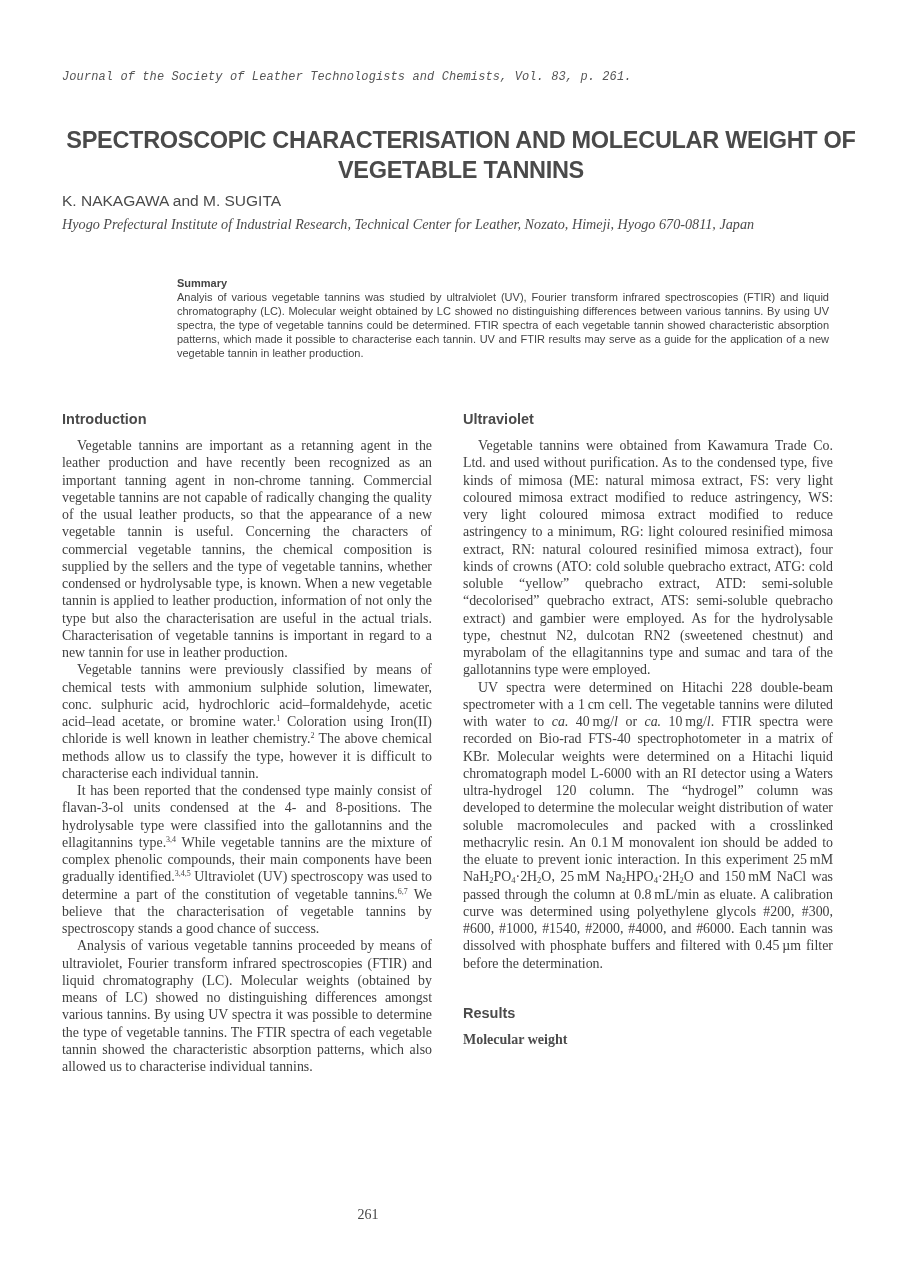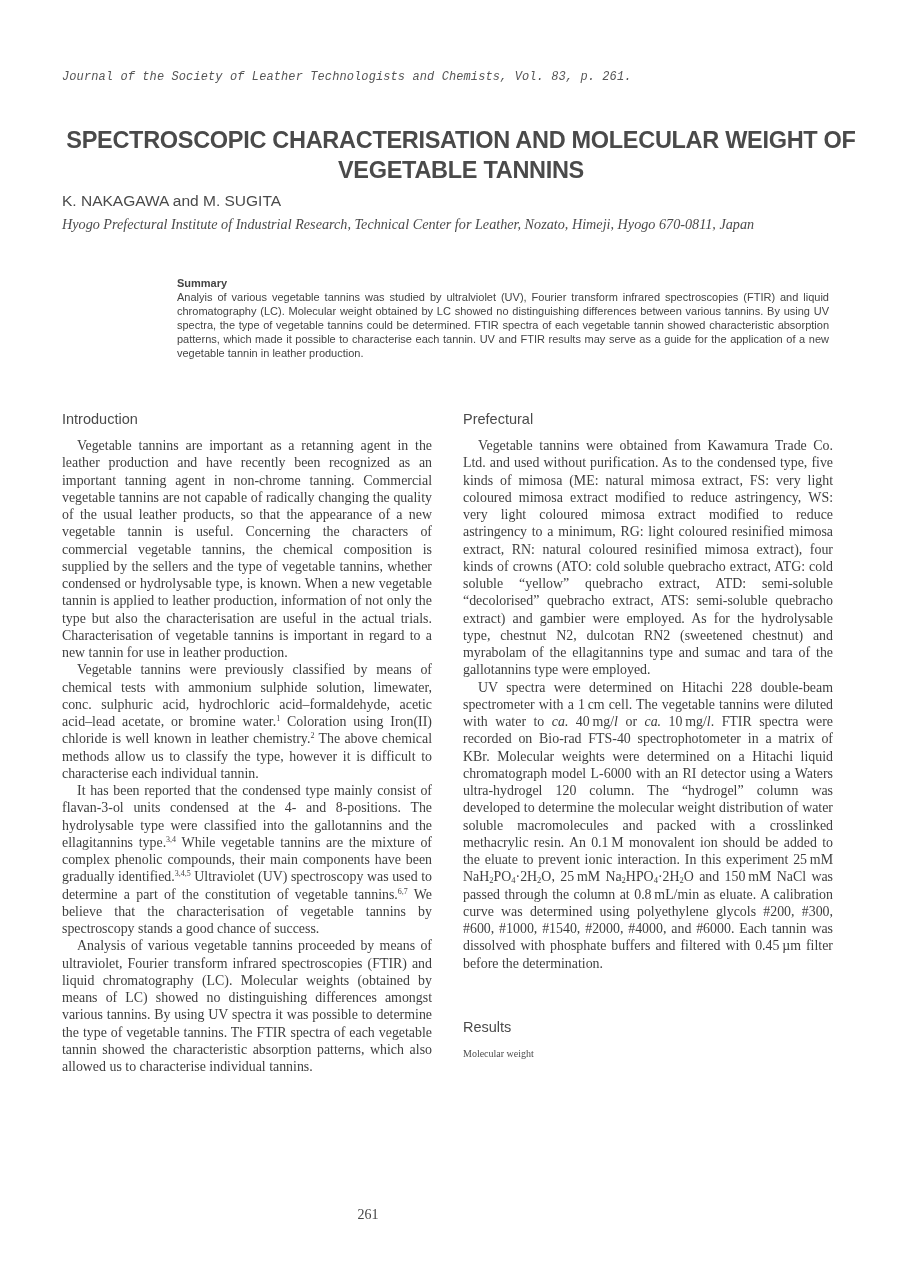--- a/index.html
+++ b/index.html
@@ -29,31 +29,31 @@
     margin-left: 44px;
   }
   .summary .sum-head { font-weight: bold; display: block; }
   .col {
     position: absolute; top: 410px; width: 370px;
     font-family: "Liberation Serif", serif; font-size: 13.9px; line-height: 17.25px; color: #3e3e3e;
   }
   .col.left { left: 62px; }
   .col.right { left: 463px; }
   .sec-head {
-    font-family: "Liberation Sans", sans-serif; font-weight: normal; font-size: 14.5px; color: #4a4a4a;
+    font-family: "Liberation Sans", sans-serif; font-weight: bold; font-size: 14.5px; color: #4a4a4a;
     margin: 0 0 9px 0; line-height: 18px;
   }
   .sub-head {
-    font-family: "Liberation Serif", serif; font-weight: normal; font-size: 10px; color: #4a4a4a;
+    font-family: "Liberation Serif", serif; font-weight: bold; font-size: 14px; color: #4a4a4a;
     margin: 0 0 8px 0; line-height: 17px;
   }
   .col p { margin: 0; text-align: justify; text-indent: 15px; hyphens: manual; }
   sup { font-size: 8px; line-height: 0; vertical-align: 5px; }
   sub { font-size: 8.5px; line-height: 0; vertical-align: -2px; }
-  .results-block { margin-top: 46px; }
+  .results-block { margin-top: 32px; }
   .page-number {
     position: absolute; left: 0; width: 736px; top: 1207px; text-align: center;
     font-family: "Liberation Serif", serif; font-size: 14px; color: #444;
   }
 </style>
 </head>
 <body>
 
 <div class="running-head">Journal of the Society of Leather Technologists and Chemists, Vol. 83, p. 261.</div>
 
@@ -70,21 +70,21 @@
 
 <div class="col left">
   <div class="sec-head">Introduction</div>
   <p>Vegetable tannins are important as a retanning agent in the leather production and have recently been recognized as an important tanning agent in non-chrome tanning. Commercial vegetable tannins are not capable of radically changing the quality of the usual leather products, so that the appearance of a new vegetable tannin is useful. Concerning the characters of commercial vegetable tannins, the chemical composition is supplied by the sellers and the type of vegetable tannins, whether condensed or hydrolysable type, is known. When a new vegetable tannin is applied to leather production, information of not only the type but also the characterisation are useful in the actual trials. Characterisation of vegetable tannins is important in regard to a new tannin for use in leather production.</p>
   <p><span>Vegetable tannins were previously classified by means of chemical tests with ammonium sulphide solution, limewater, conc. sulphuric acid, hydrochloric acid–form­aldehyde, acetic acid–lead acetate, or bromine water.</span><sup>1</sup><span> Coloration using Iron(II) chloride is well known in leather chemistry.</span><sup>2</sup><span> The above chemical methods allow us to classify the type, however it is difficult to characterise each individual tannin.</span></p>
   <p><span>It has been reported that the condensed type mainly consist of flavan-3-ol units condensed at the 4- and 8-positions. The hydrolysable type were classified into the gallotannins and the ellagitannins type.</span><sup>3,4</sup><span> While vegetable tannins are the mixture of complex phenolic compounds, their main components have been gradually identified.</span><sup>3,4,5</sup><span> Ultraviolet (UV) spectroscopy was used to determine a part of the constitution of vegetable tannins.</span><sup>6,7</sup><span> We believe that the characterisation of vegetable tannins by spectroscopy stands a good chance of success.</span></p>
   <p>Analysis of various vegetable tannins proceeded by means of ultraviolet, Fourier transform infrared spectro­scopies (FTIR) and liquid chromatography (LC). Molecular weights (obtained by means of LC) showed no distinguishing differences amongst various tannins. By using UV spectra it was possible to determine the type of vegetable tannins. The FTIR spectra of each vegetable tannin showed the characteristic absorption patterns, which also allowed us to characterise individ­ual tannins.</p>
 </div>
 
 <div class="col right">
-  <div class="sec-head">Prefectural</div>
+  <div class="sec-head">Ultraviolet</div>
   <p>Vegetable tannins were obtained from Kawamura Trade Co. Ltd. and used without purification. As to the condensed type, five kinds of mimosa (ME: natural mimosa extract, FS: very light coloured mimosa extract modified to reduce astringency, WS: very light coloured mimosa extract modified to reduce astringency to a minimum, RG: light coloured resinified mimosa extract, RN: natural coloured resinified mimosa extract), four kinds of crowns (ATO: cold soluble quebracho extract, ATG: cold soluble “yellow” quebracho extract, ATD: semi-soluble “decolorised” quebracho extract, ATS: semi-soluble quebracho extract) and gambier were employed. As for the hydrolysable type, chestnut N2, dulcotan RN2 (sweetened chestnut) and myrabolam of the ellagitannins type and sumac and tara of the gallotannins type were employed.</p>
   <p><span>UV spectra were determined on Hitachi 228 double-beam spectrometer with a 1 cm cell. The vegetable tannins were diluted with water to </span><i>ca.</i><span> 40 mg/</span><i>l</i><span> or </span><i>ca.</i><span> 10 mg/</span><i>l</i><span>. FTIR spectra were recorded on Bio-rad FTS-40 spectrophotometer in a matrix of KBr. Molecular weights were determined on a Hitachi liquid chromatograph model L-6000 with an RI detector using a Waters ultra-hydrogel 120 column. The “hydrogel” column was developed to determine the molecular weight distribution of water soluble macromolecules and packed with a crosslinked methacrylic resin. An 0.1 M monovalent ion should be added to the eluate to prevent ionic interaction. In this experiment 25 mM NaH</span><sub>2</sub><span>PO</span><sub>4</sub><span>·2H</span><sub>2</sub><span>O, 25 mM Na</span><sub>2</sub><span>HPO</span><sub>4</sub><span>·2H</span><sub>2</sub><span>O and 150 mM NaCl was passed through the column at 0.8 mL/min as eluate. A calibration curve was determined using polyethylene glycols #200, #300, #600, #1000, #1540, #2000, #4000, and #6000. Each tannin was dissolved with phosphate buffers and filtered with 0.45 µm filter before the determination.</span></p>
 
   <div class="results-block">
     <div class="sec-head">Results</div>
     <div class="sub-head">Molecular weight</div>
   </div>
 </div>
 
 <div class="page-number">261</div>

